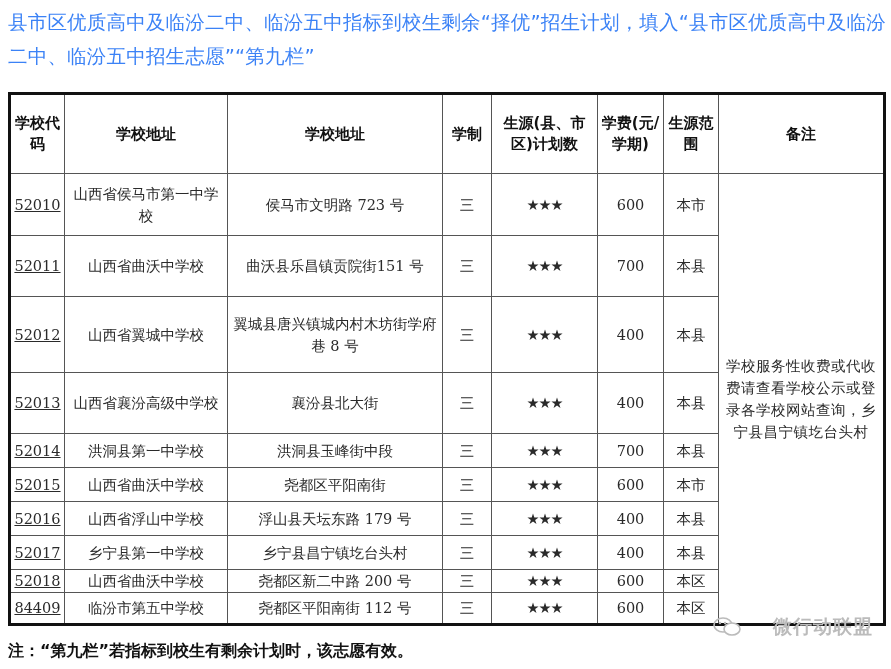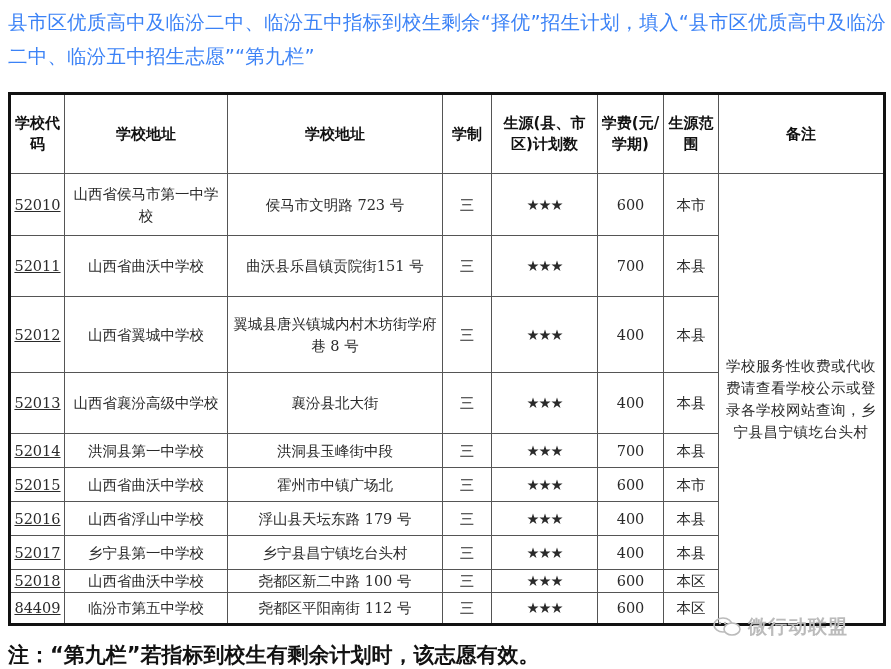--- a/index.html
+++ b/index.html
@@ -6,22 +6,22 @@
   body { width: 891px; height: 669px; position: relative; overflow: hidden; font-family: "DejaVu Sans", sans-serif; color: #1a1a1a; }
   .title { position: absolute; left: 8px; top: 6px; width: 880px; font-size: 19.5px; font-weight: normal; line-height: 34px; letter-spacing: 0.2px; color: #3b82f6; }
   table.plan { position: absolute; left: 8px; top: 92px; width: 875px; border-collapse: collapse; border: 3px solid #111; table-layout: fixed; }
   table.plan th, table.plan td { border: 1.5px solid #555; text-align: center; vertical-align: middle; padding: 0 2px; }
   table.plan th { font-family: "DejaVu Sans", sans-serif; font-weight: bold; font-size: 15px; line-height: 21px; color: #111; }
   table.plan td { font-family: "DejaVu Serif", serif; font-size: 14.5px; line-height: 22px; color: #2a2a2a; }
   td.code { font-family: "Liberation Serif", serif; font-size: 17px; color: #333; padding: 0; text-decoration: underline; }
   td.stars { font-size: 11px; letter-spacing: -1px; color: #111; }
   td.fee { font-family: "Liberation Serif", serif; font-size: 17px; color: #444; }
   td.remark { text-align: left; font-size: 14px; line-height: 23px; padding: 0 2px; letter-spacing: 0.5px; }
-  .footnote { position: absolute; left: 8px; top: 641px; font-size: 21px; font-weight: bold; color: #111; }
-  .watermark { position: absolute; left: 712px; top: 614px; display: flex; align-items: center; color: #bbb; font-size: 19px; font-weight: bold; letter-spacing: 1px; }
+  .footnote { position: absolute; left: 8px; top: 641px; font-size: 16px; font-weight: bold; color: #111; }
+  .watermark { position: absolute; left: 712px; top: 614px; display: flex; align-items: center; color: #bbb; font-size: 19px; font-weight: bold; letter-spacing: 1px; gap: 25px; }
   .watermark .wm-icon { width: 30px; height: 22px; margin-right: 6px; }
 </style>
 </head>
 <body>
 
 <div class="title">县市区优质高中及临汾二中、临汾五中指标到校生剩余“择优”招生计划，填入“县市区优质高中及临汾二中、临汾五中招生志愿”“第九栏”</div>
 
 <table class="plan">
   <colgroup>
     <col style="width:55px">
@@ -88,21 +88,21 @@
       <td>洪洞县第一中学校</td>
       <td>洪洞县玉峰街中段</td>
       <td>三</td>
       <td class="stars">★★★</td>
       <td class="fee">700</td>
       <td>本县</td>
     </tr>
     <tr style="height:34px">
       <td class="code">52015</td>
       <td>山西省曲沃中学校</td>
-      <td>霍州市中镇广场北</td>
+      <td>尧都区平阳南街</td>
       <td>三</td>
       <td class="stars">★★★</td>
       <td class="fee">600</td>
       <td>本市</td>
     </tr>
     <tr style="height:34px">
       <td class="code">52016</td>
       <td>山西省浮山中学校</td>
       <td>浮山县天坛东路 179 号</td>
       <td>三</td>
@@ -115,21 +115,21 @@
       <td>乡宁县第一中学校</td>
       <td>乡宁县昌宁镇圪台头村</td>
       <td>三</td>
       <td class="stars">★★★</td>
       <td class="fee">400</td>
       <td>本县</td>
     </tr>
     <tr style="height:23px">
       <td class="code">52018</td>
       <td>山西省曲沃中学校</td>
-      <td>尧都区新二中路 100 号</td>
+      <td>尧都区新二中路 200 号</td>
       <td>三</td>
       <td class="stars">★★★</td>
       <td class="fee">600</td>
       <td>本区</td>
     </tr>
     <tr style="height:32px">
       <td class="code">84409</td>
       <td>临汾市第五中学校</td>
       <td>尧都区平阳南街 112 号</td>
       <td>三</td>

